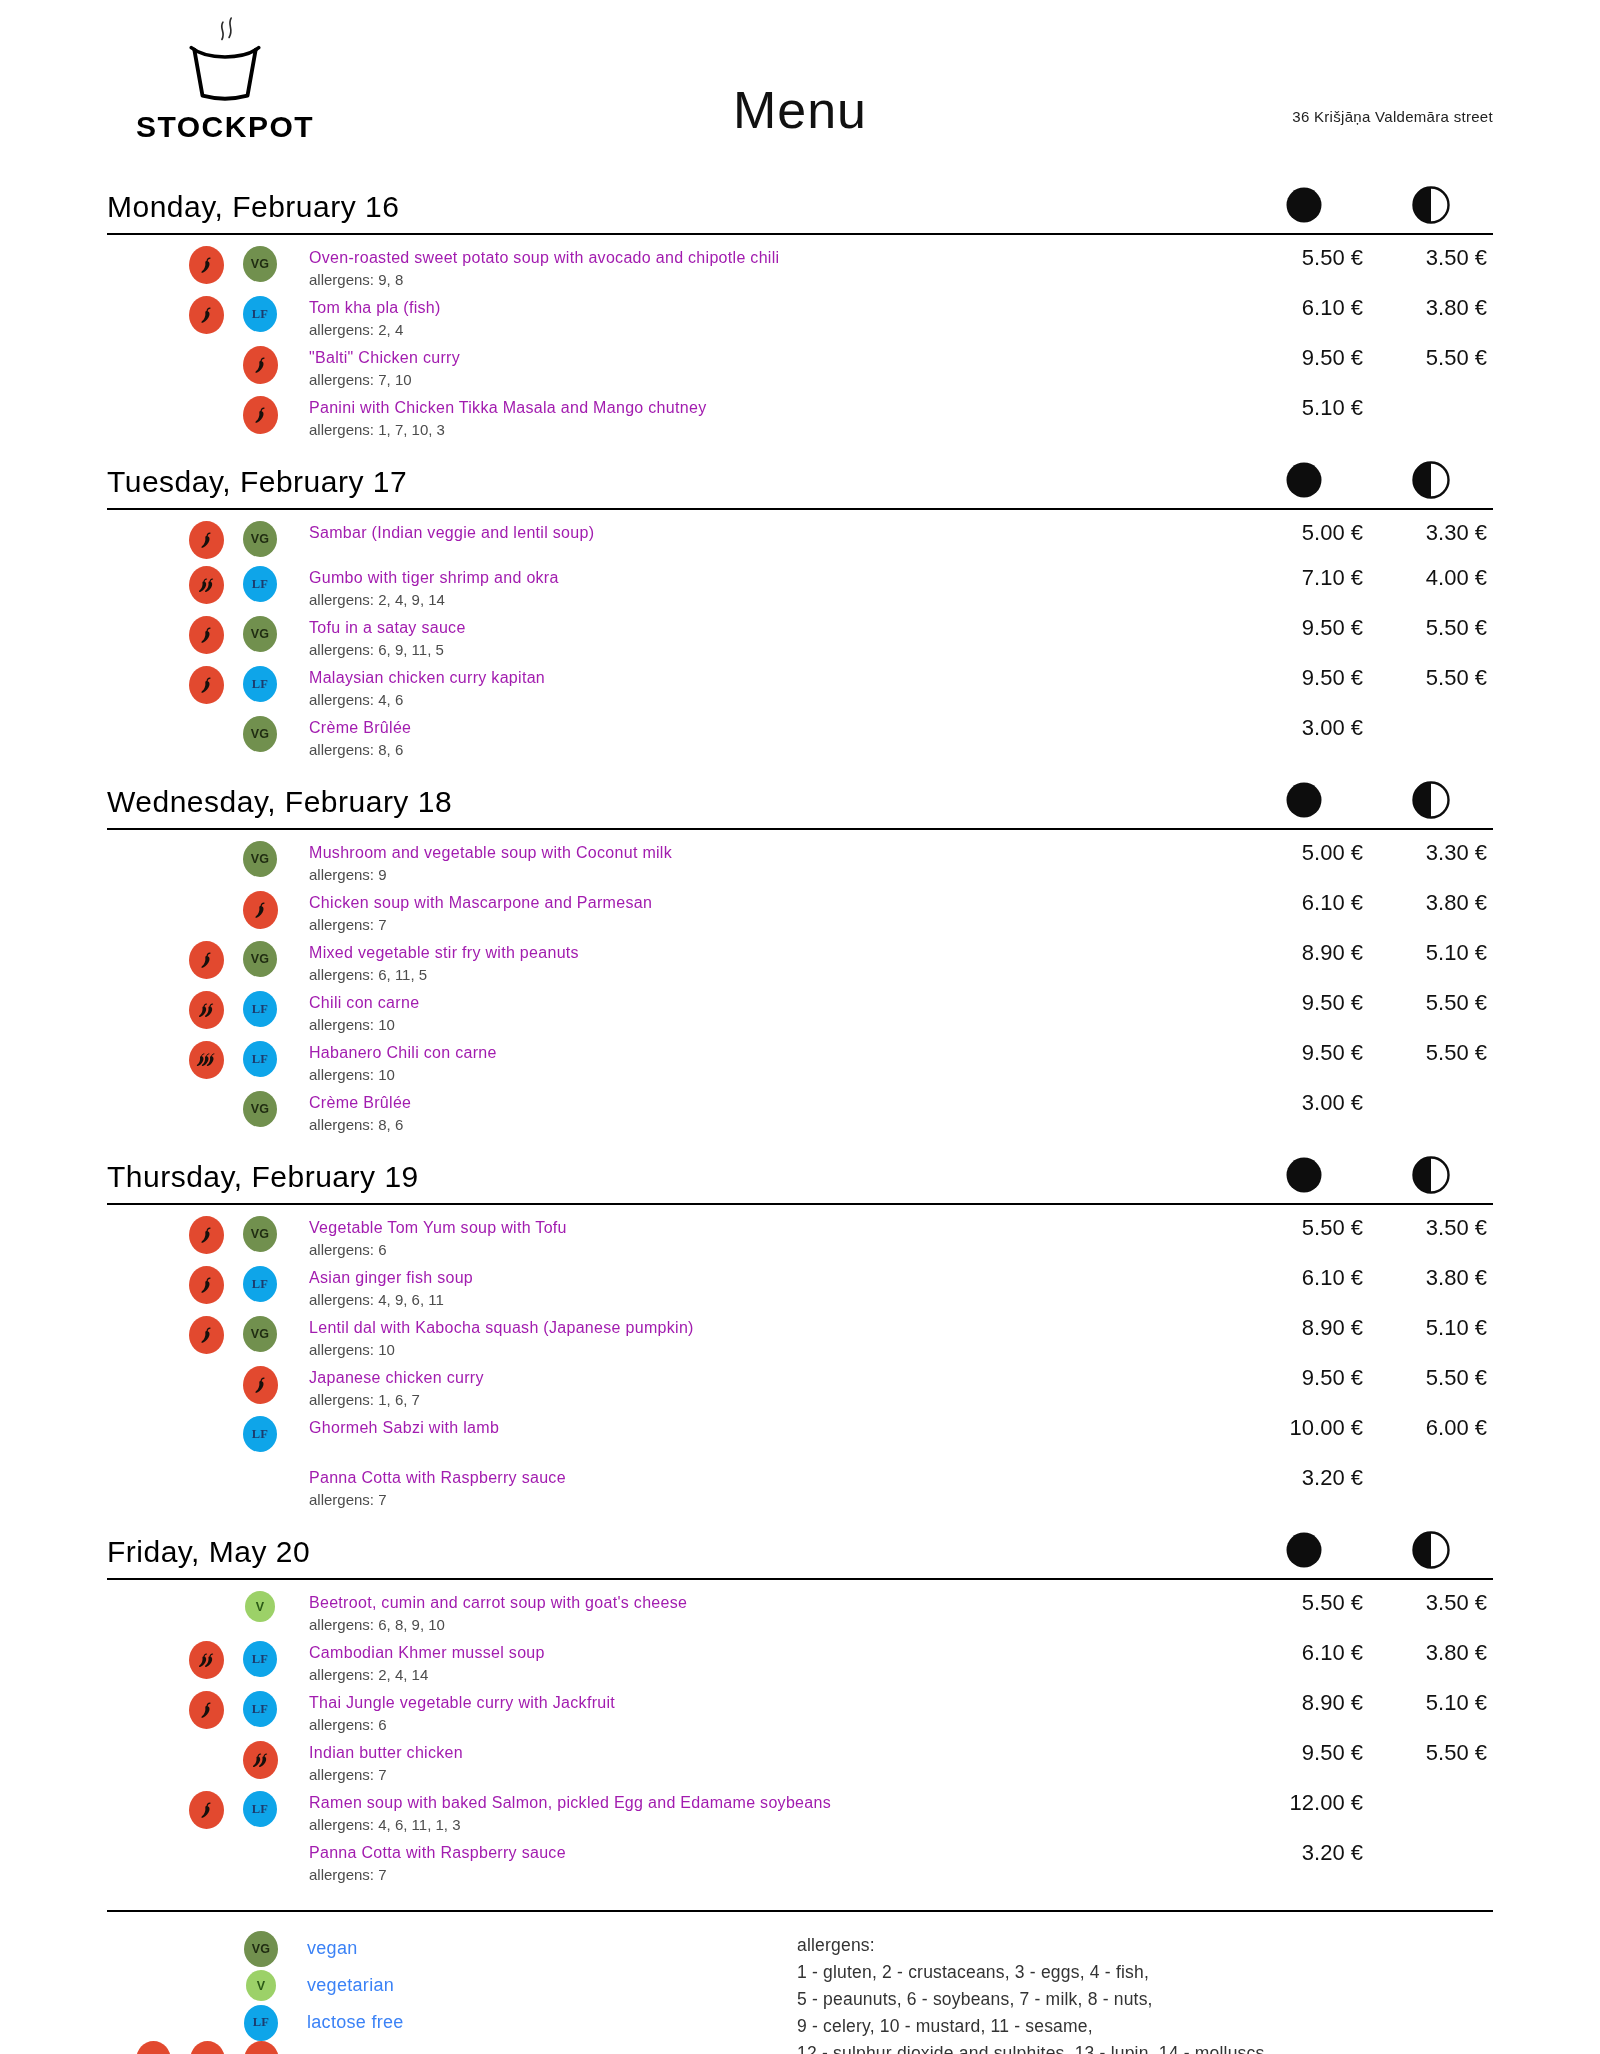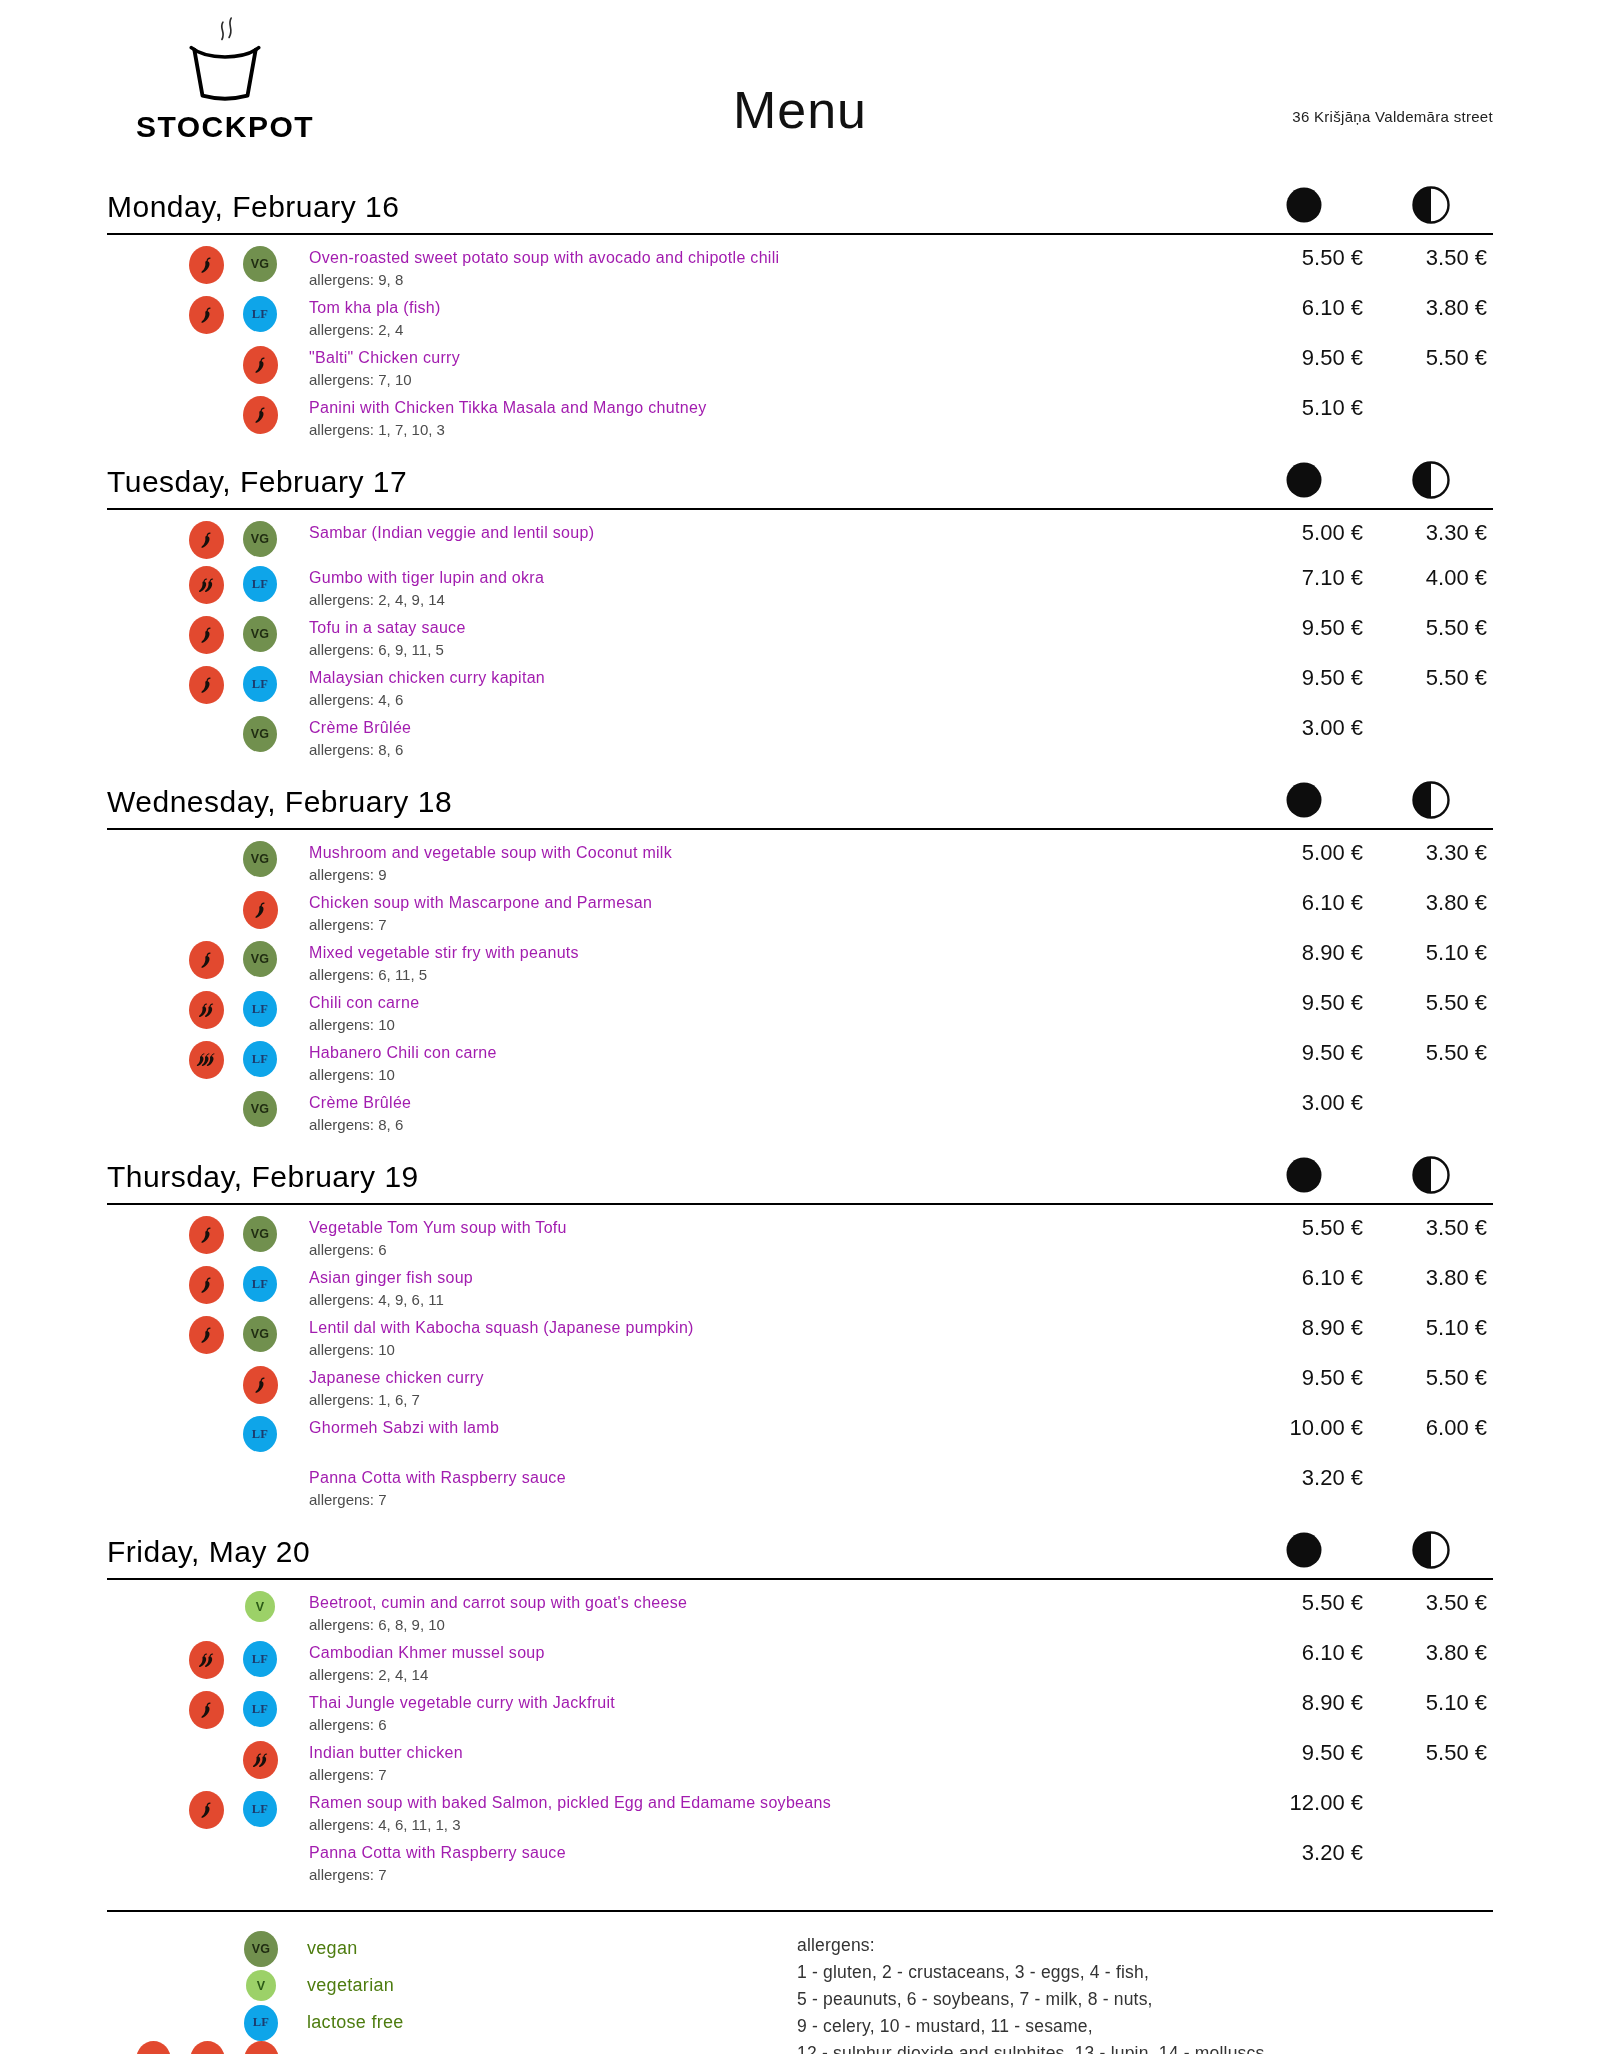--- a/index.html
+++ b/index.html
@@ -39,21 +39,21 @@
   .badge.diet { width:34px; height:36px; font-weight:700; font-size:12.5px; letter-spacing:0.2px; }
   .badge.vg { background:#71904e; color:#202c12; }
   .badge.v  { background:#9cd168; color:#2c5b17; width:30px; height:31px; }
   .badge.lf { background:#0ea5e9; color:#1d3c6e;font-family:Liberation Serif, serif; }
 
   
   .footer { border-top:2px solid #000; margin-top:26px; padding-top:18px;
             display:grid; grid-template-columns:690px 1fr; }
   .legend-row { display:grid; grid-template-columns:19px 54px 54px 54px 1fr; align-items:center; min-height:37px; }
   .legend-row .lcell { display:flex; justify-content:center; align-items:center; }
-  .legend-label { font-size:18px; font-weight:300; color:#4d7c0f; padding-left:19px; letter-spacing:0.3px; }
+  .legend-label { font-size:18px; font-weight:300; color:#3b82f6; padding-left:19px; letter-spacing:0.3px; }
   .allergen-legend { font-size:17.5px; font-weight:300; color:#333; line-height:27px; letter-spacing:0.2px; padding-top:2px; }
 </style>
 </head>
 <body>
 
 <div class="page">
 
   <div class="header">
     <div class="logo">
       <span>
@@ -211,21 +211,21 @@
                 <svg width="11" height="15" viewBox="0 0 9 13">
                   <path d="M4.9,3.2 C5.0,1.9 5.9,0.9 7.2,0.8" fill="none" stroke="#16100c" stroke-width="0.9" stroke-linecap="round"></path>
                   <path d="M4.9,3.1 C6.3,3.2 7.2,4.6 6.7,6.4 C6.1,8.7 4.1,11.0 2.0,11.9 C0.6,12.5 0.1,11.6 1.2,10.7 C3.0,9.3 4.0,6.8 3.6,4.0 C3.5,3.4 4.2,3.05 4.9,3.1 Z" fill="#16100c"></path>
                 </svg>
               </span>
             </div>
             <div class="icon-cell">
               <span class="badge diet lf">LF</span>
             </div>
             <div class="text-cell">
-              <div class="item-name">Gumbo with tiger lupin and okra</div>
+              <div class="item-name">Gumbo with tiger shrimp and okra</div>
               <div class="item-allergens">allergens: 2, 4, 9, 14</div>
             </div>
             <div class="price">7.10 €</div>
             <div class="price">4.00 €</div>
           </div>
           <div class="item">
             <div class="cell-spacer"></div>
             <div class="icon-cell">
               <span class="badge spice">
                 <svg width="13" height="17" viewBox="0 0 9 13">

